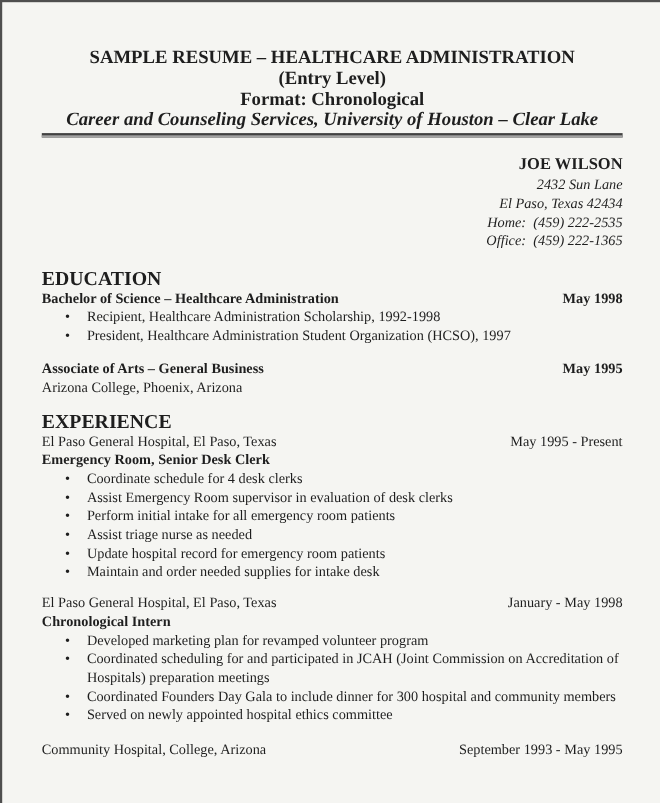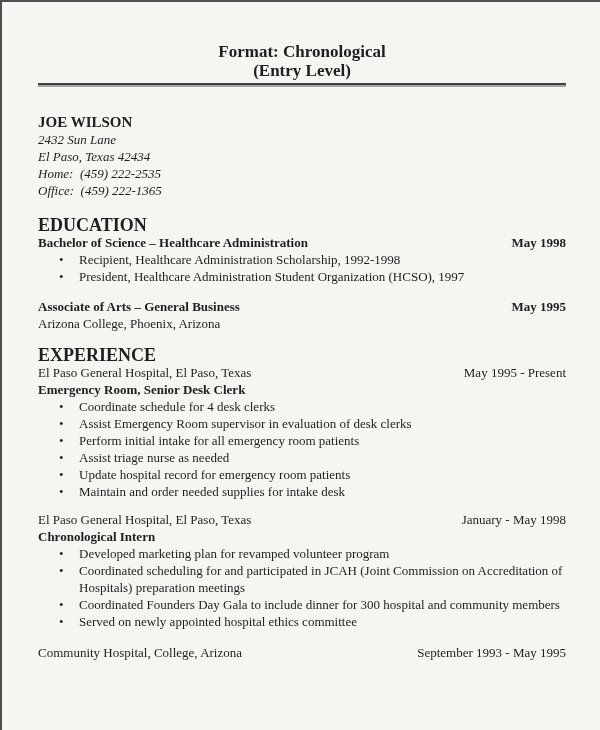--- a/index.html
+++ b/index.html
@@ -32,22 +32,22 @@
   .doc-header .subtitle-italic {
     font-style: italic;
   }
   .rule {
     margin-top: 3px;
     height: 2px;
     background: #414141;
     border-bottom: 2px solid #a3a3a3;
   }
   .contact {
-    text-align: left;
-    margin-top: 26px;
+    text-align: right;
+    margin-top: 16px;
     font-size: 13px;
     line-height: 17px;
   }
   .contact .name {
     font-size: 15px;
     font-weight: bold;
     line-height: 18px;
   }
   .contact-line {
     white-space: pre;
@@ -95,22 +95,24 @@
   .gap-entry-sm { margin-top: 11px; }
   .gap-entry-last { margin-top: 14px; }
 </style>
 </head>
 <body>
 
 <div class="page">
   <div class="content">
 
     <div class="doc-header">
+      <div>SAMPLE RESUME – HEALTHCARE ADMINISTRATION</div>
+      <div>(Entry Level)</div>
       <div>Format: Chronological</div>
-      <div>(Entry Level)</div>
+      <div class="subtitle-italic">Career and Counseling Services, University of Houston – Clear Lake</div>
     </div>
     <div class="rule"></div>
 
     <div class="contact">
       <div class="name">JOE WILSON</div>
       <div class="contact-line">2432 Sun Lane</div>
       <div class="contact-line">El Paso, Texas 42434</div>
       <div class="contact-line">Home:  (459) 222-2535</div>
       <div class="contact-line">Office:  (459) 222-1365</div>
     </div>

